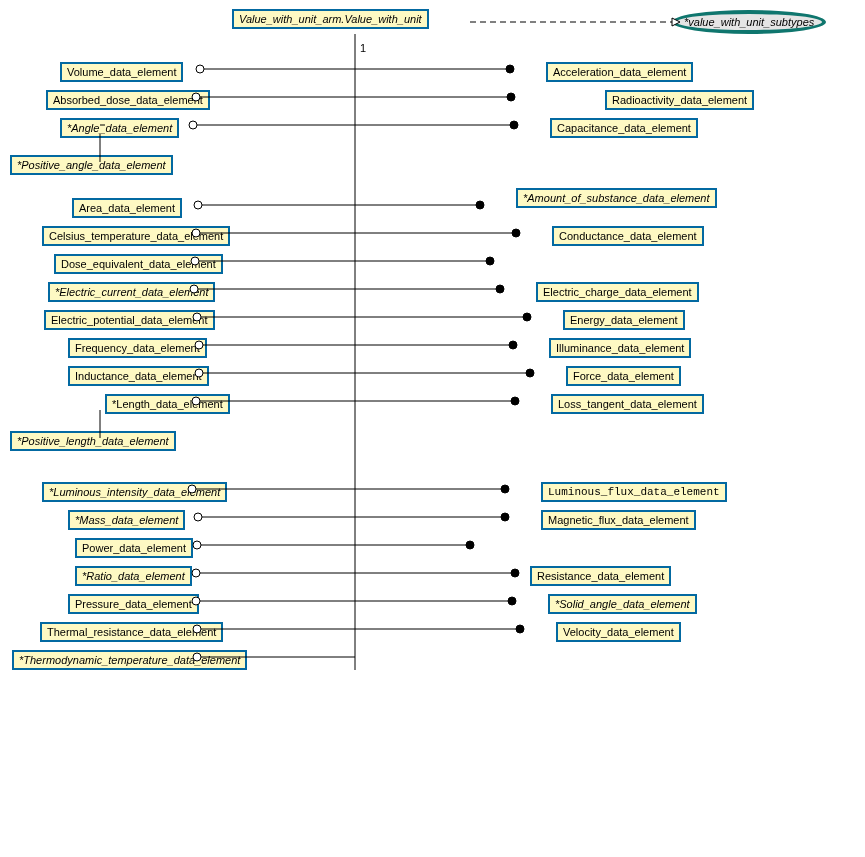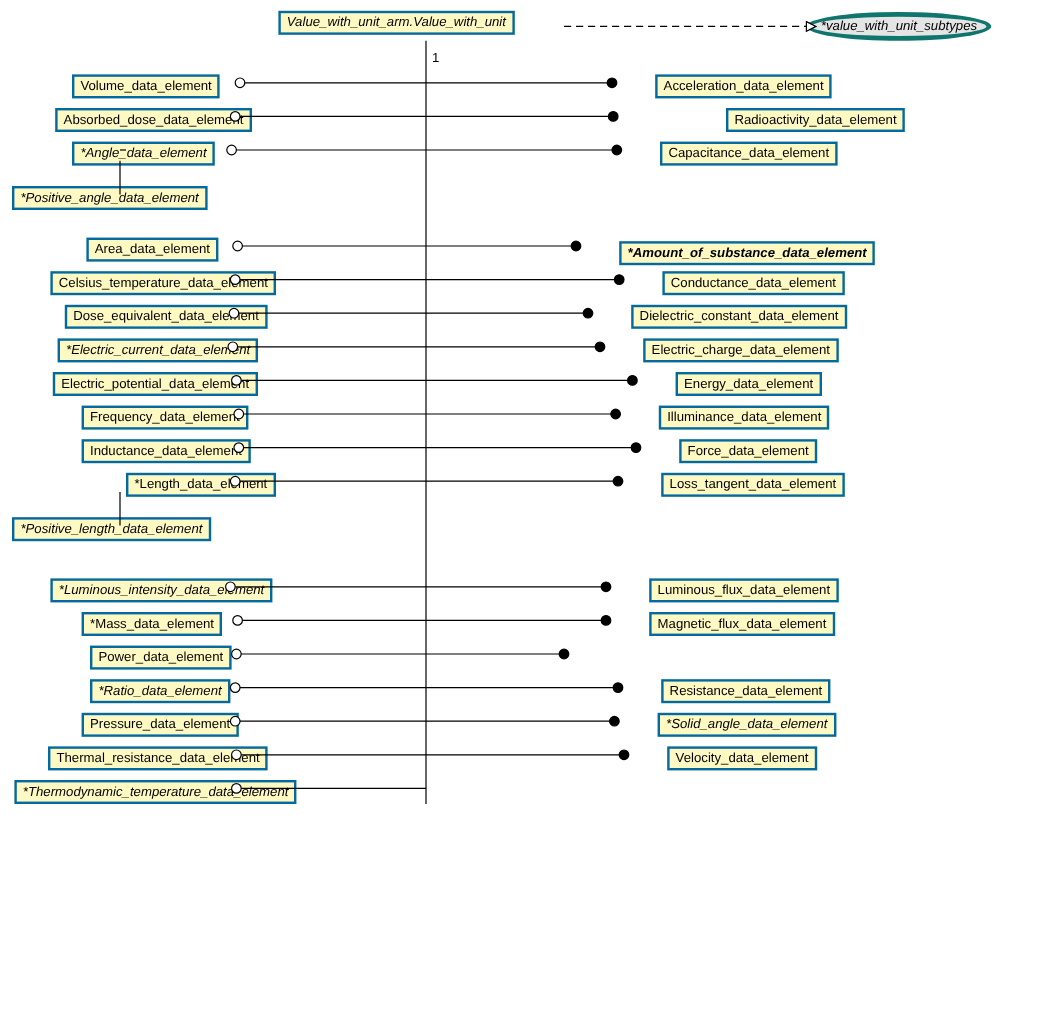--- a/index.html
+++ b/index.html
@@ -62,41 +62,40 @@
   <div class="node" style="left:72px;top:198px;"><span>Area_data_element</span></div>
   <div class="node" style="left:42px;top:226px;"><span>Celsius_temperature_data_element</span></div>
   <div class="node" style="left:54px;top:254px;"><span>Dose_equivalent_data_element</span></div>
   <div class="node" style="left:48px;top:282px; font-style:italic;"><span>*Electric_current_data_element</span></div>
   <div class="node" style="left:44px;top:310px;"><span>Electric_potential_data_element</span></div>
   <div class="node" style="left:68px;top:338px;"><span>Frequency_data_element</span></div>
   <div class="node" style="left:68px;top:366px;"><span>Inductance_data_element</span></div>
   <div class="node" style="left:68px;top:394px; margin-left:37px;"><span>*Length_data_element</span></div>
   <div class="node" style="left:10px;top:431px; font-style:italic;"><span>*Positive_length_data_element</span></div>
   <div class="node" style="left:42px;top:482px; font-style:italic;"><span>*Luminous_intensity_data_element</span></div>
-  <div class="node" style="left:68px;top:510px; "><span>*Mass_data_element</span></div>
+  <div class="node" style="left:68px;top:510px; font-style:italic;"><span>*Mass_data_element</span></div>
   <div class="node" style="left:75px;top:538px;"><span>Power_data_element</span></div>
   <div class="node" style="left:75px;top:566px; font-style:italic;"><span>*Ratio_data_element</span></div>
   <div class="node" style="left:68px;top:594px;"><span>Pressure_data_element</span></div>
   <div class="node" style="left:40px;top:622px;"><span>Thermal_resistance_data_element</span></div>
   <div class="node" style="left:12px;top:650px; font-style:italic;"><span>*Thermodynamic_temperature_data_element</span></div>
 
   <div class="node" style="left:546px;top:62px;text-align:right;"><span>Acceleration_data_element</span></div>
   <div class="node" style="left:578px;top:90px;margin-left:27px;"><span>Radioactivity_data_element</span></div>
   <div class="node" style="left:550px;top:118px;"><span>Capacitance_data_element</span></div>
-  <div class="node" style="left:516px;top:201px; font-style:italic;font-weight:bold;"><span>*Amount_of_substance_data_element</span></div>
+  <div class="node" style="left:516px;top:188px; font-style:italic;"><span>*Amount_of_substance_data_element</span></div>
   <div class="node" style="left:552px;top:226px;"><span>Conductance_data_element</span></div>
-  <div class="node" style="left:526px;top:254px;"><span>Dielectric_constant_data_element</span></div>
   <div class="node" style="left:536px;top:282px;"><span>Electric_charge_data_element</span></div>
   <div class="node" style="left:563px;top:310px;"><span>Energy_data_element</span></div>
   <div class="node" style="left:549px;top:338px;"><span>Illuminance_data_element</span></div>
   <div class="node" style="left:566px;top:366px;text-align:right;"><span>Force_data_element</span></div>
   <div class="node" style="left:551px;top:394px;"><span>Loss_tangent_data_element</span></div>
-  <div class="node" style="left:541px;top:482px;"><span>Luminous_flux_data_element</span></div>
+  <div class="node" style="left:541px;top:482px;font-family:Liberation Mono, monospace;"><span>Luminous_flux_data_element</span></div>
   <div class="node" style="left:541px;top:510px;"><span>Magnetic_flux_data_element</span></div>
-  <div class="node" style="left:551px;top:566px;"><span>Resistance_data_element</span></div>
+  <div class="node" style="left:530px;top:566px;"><span>Resistance_data_element</span></div>
   <div class="node" style="left:548px;top:594px; font-style:italic;"><span>*Solid_angle_data_element</span></div>
   <div class="node" style="left:556px;top:622px;"><span>Velocity_data_element</span></div>
 
   <svg class="lines">
 
     <line x1="470" y1="22" x2="672" y2="22" stroke="#000" stroke-width="1" stroke-dasharray="6,4"></line>
 
     <polygon points="672,18 680,22 672,26" fill="#fff" stroke="#000" stroke-width="1"></polygon>
 
     <line x1="355" y1="34" x2="355" y2="670" stroke="#000" stroke-width="1"></line>

